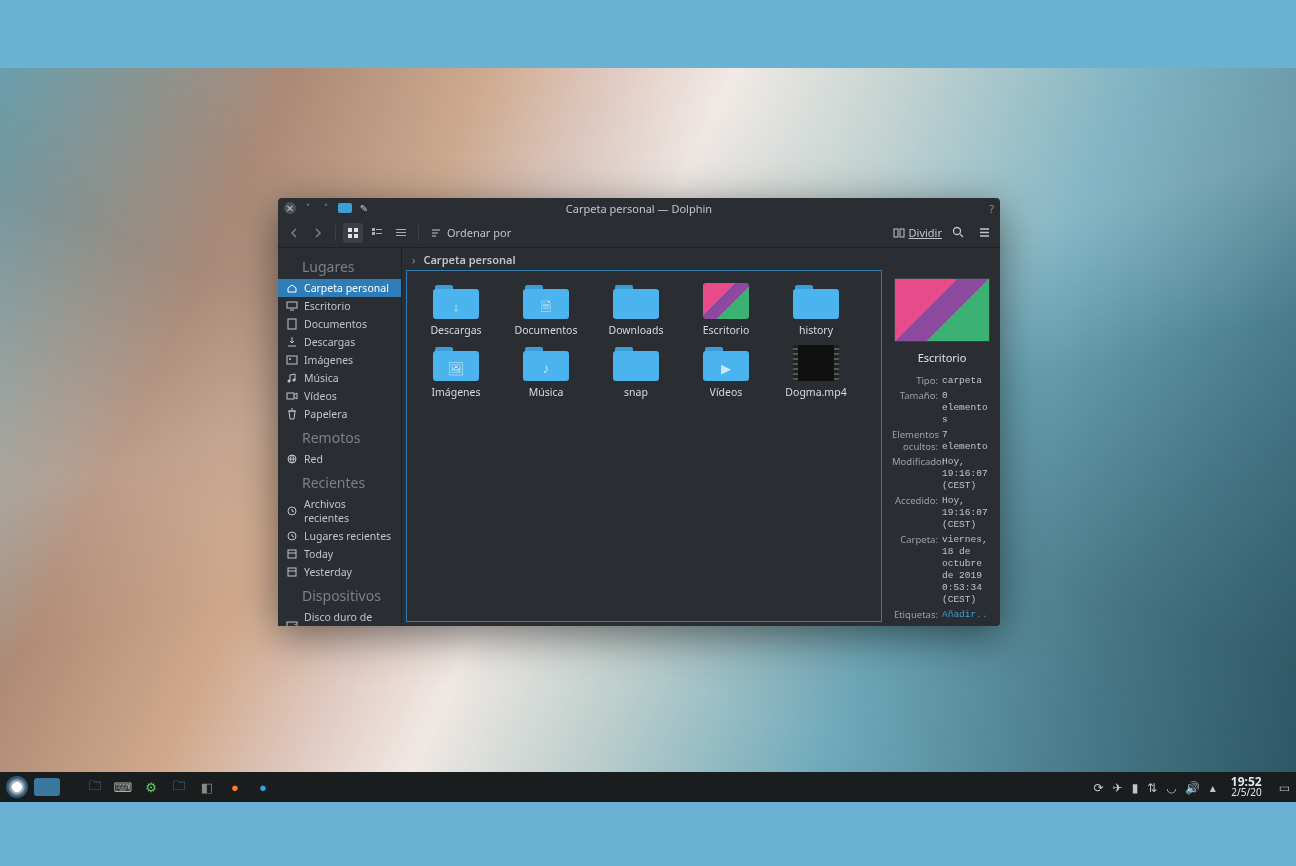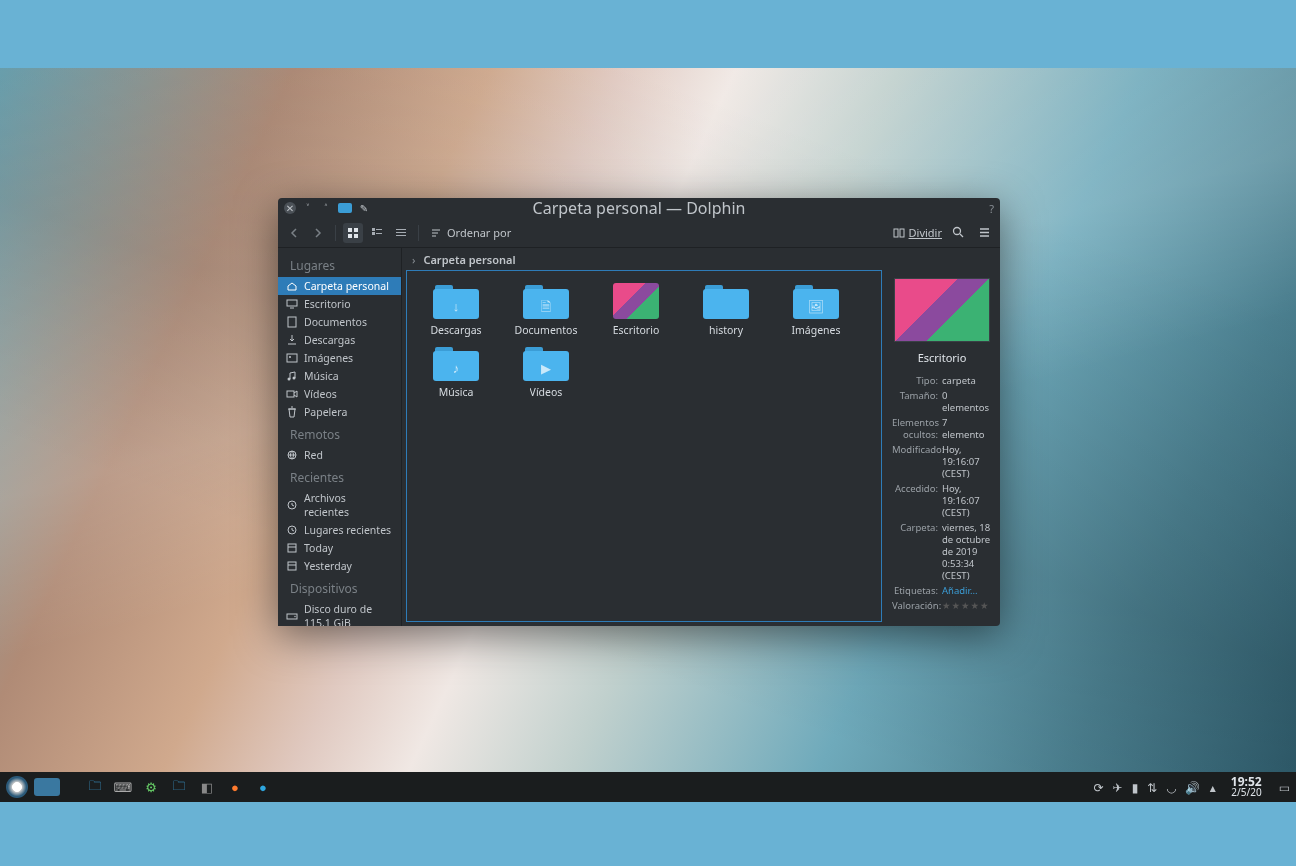--- a/index.html
+++ b/index.html
@@ -1,35 +1,35 @@
 <!DOCTYPE html>
 <html><head>
 <meta charset="utf-8">
 <style>
 * { box-sizing: border-box; margin: 0; padding: 0; font-family: "Noto Sans", "Segoe UI", sans-serif; }
 body { width: 1296px; height: 866px; background: #69b2d4; overflow: hidden; position: relative; }
 .desktop-wall { position: absolute; top: 68px; left: 0; right: 0; bottom: 68px; background: linear-gradient(115deg, #6fa9b8 0%, #b08b76 18%, #d0a98d 30%, #e0c9c0 38%, #f0e8e4 45%, #c0d0cd 55%, #6faabb 70%, #4b7f8f 85%, #2e5b6b 100%); }
 .desktop-wall::before { content: ""; position: absolute; top: 0; left: 0; right: 0; bottom: 0; background: linear-gradient(165deg, transparent 0%, rgba(255,255,255,0.15) 40%, transparent 55%), linear-gradient(200deg, transparent 20%, rgba(0,0,0,0.1) 50%, transparent 70%); }
 .window { position: absolute; left: 278px; top: 198px; width: 722px; height: 428px; background: #2a2e32; border-radius: 4px; box-shadow: 0 10px 40px rgba(0,0,0,0.5); display: flex; flex-direction: column; color: #d6dbe0; font-size: 11px; }
 .titlebar { height: 20px; display: flex; align-items: center; padding: 0 6px; position: relative; }
-.titlebar .title-text { position: absolute; left: 0; right: 0; text-align: center; font-size: 16px; color: #c0c5ca; pointer-events: none; }
+.titlebar .title-text { position: absolute; left: 0; right: 0; text-align: center; font-size: 11px; color: #c0c5ca; pointer-events: none; }
 .titlebar .win-btns { display: flex; gap: 6px; align-items: center; }
 .wb { width: 12px; height: 12px; display: flex; align-items: center; justify-content: center; border-radius: 2px; cursor: pointer; color: #c0c5ca; font-size: 10px; }
 .wb.close { background: #4b5157; border-radius: 50%; }
 .titlebar .help { margin-left: auto; color: #8a9096; cursor: pointer; }
 .toolbar { height: 30px; display: flex; align-items: center; padding: 0 6px; border-bottom: 1px solid #1e2124; gap: 4px; justify-content: center; }
 .tb-btn { width: 20px; height: 20px; display: flex; align-items: center; justify-content: center; color: #a6acb3; border-radius: 3px; cursor: pointer; }
 .tb-btn.active { background: #3a4046; color: #e0e5ea; }
 .tb-sep { width: 1px; height: 16px; background: #3a4046; margin: 0 3px; }
 .tb-sort { display: flex; align-items: center; gap: 5px; color: #c0c5ca; cursor: pointer; padding: 0 4px; }
 .tb-right { margin-left: auto; display: flex; align-items: center; gap: 6px; }
 .tb-split { display: flex; align-items: center; gap: 4px; color: #c0c5ca; cursor: pointer; text-decoration: underline; }
 .body-row { flex: 1; display: flex; min-height: 0; }
 .sidebar { width: 124px; background: #2a2e32; border-right: 1px solid #1e2124; overflow-y: auto; padding: 4px 0; }
-.side-head { font-size: 12px; color: #7a8086; padding: 5px 12px 3px; }
+.side-head { font-size: 14px; color: #7a8086; padding: 5px 24px 3px; }
 .side-item { display: flex; align-items: center; gap: 6px; padding: 2px 8px; color: #c0c5ca; cursor: pointer; font-size: 10.5px; line-height: 14px; }
 .side-item.active { background: #2e7cb8; color: #fff; }
 .side-ico { width: 12px; height: 12px; display: flex; align-items: center; justify-content: center; flex-shrink: 0; }
 .main-col { flex: 1; display: flex; flex-direction: column; min-width: 0; }
 .breadcrumb { height: 22px; display: flex; align-items: center; padding: 0 10px; gap: 8px; color: #c0c5ca; font-size: 11px; }
 .breadcrumb .chev { color: #8a9096; }
 .content-row { flex: 1; display: flex; min-height: 0; }
 .file-grid { flex: 1; border: 1px solid #2e7cb8; margin: 0 6px 4px 4px; padding: 8px 4px; display: flex; flex-wrap: wrap; align-content: flex-start; gap: 0; overflow-y: auto; }
 .file-item { width: 90px; display: flex; flex-direction: column; align-items: center; gap: 4px; padding: 4px 2px; cursor: pointer; }
 .folder-ico { width: 46px; height: 36px; position: relative; }
@@ -40,21 +40,21 @@
 .thumb-desktop { width: 46px; height: 36px; background: linear-gradient(135deg, #e94b8a 0%, #e94b8a 40%, #8b4a9e 40%, #8b4a9e 60%, #3bb273 60%); border-radius: 3px; }
 .thumb-video { width: 46px; height: 36px; background: #111; border-radius: 2px; position: relative; }
 .thumb-video::before, .thumb-video::after { content: ""; position: absolute; top: 0; bottom: 0; width: 5px; background: repeating-linear-gradient(#222 0 3px, #555 3px 5px); }
 .thumb-video::before { left: 0; }
 .thumb-video::after { right: 0; }
 .info-panel { width: 112px; padding: 8px 8px 8px 4px; color: #c0c5ca; font-size: 10px; overflow-y: auto; }
 .info-thumb { width: 96px; height: 64px; background: linear-gradient(135deg, #e94b8a 0%, #e94b8a 40%, #8b4a9e 40%, #8b4a9e 60%, #3bb273 60%); margin: 0 auto 8px; border: 1px solid #3a4046; }
 .info-title { text-align: center; font-size: 11px; margin-bottom: 10px; color: #e0e5ea; }
 .info-row { display: flex; gap: 4px; margin-bottom: 3px; line-height: 12px; }
 .info-k { width: 46px; text-align: right; color: #9aa0a6; flex-shrink: 0; font-size: 9.5px; }
-.info-v { flex: 1; color: #c0c5ca; font-size: 9.5px; word-break: break-word; }
+.info-v { flex: 1; color: #c0c5ca; font-size: 9.5px; word-break: break-word; font-family: Liberation Mono, monospace; }
 .info-v.link { color: #3b9dd6; }
 .stars { color: #555; letter-spacing: 1px; }
 .statusbar { height: 22px; display: flex; align-items: center; padding: 0 10px; gap: 10px; border-top: 1px solid #1e2124; font-size: 10.5px; color: #c0c5ca; }
 .zoom-sld { width: 130px; height: 4px; background: #1a1d20; border-radius: 2px; position: relative; }
 .zoom-sld::after { content: ""; position: absolute; left: 28px; top: -3px; width: 10px; height: 10px; background: #5a6066; border-radius: 50%; }
 .disk-bar { width: 64px; height: 6px; background: #1a1d20; border-radius: 3px; position: relative; margin-left: auto; }
 .disk-bar::after { content: ""; position: absolute; left: 0; top: 0; bottom: 0; width: 30%; background: #3b9dd6; border-radius: 3px; }
 .taskbar { position: absolute; left: 0; right: 0; bottom: 64px; height: 30px; background: #1a1d1e; display: flex; align-items: center; padding: 0 6px; gap: 6px; }
 .app-launcher { width: 22px; height: 22px; border-radius: 50%; background: radial-gradient(circle, #fff 30%, #ccc 32%, #2b5a7a 60%); cursor: pointer; }
 .task-item { width: 22px; height: 22px; display: flex; align-items: center; justify-content: center; border-radius: 3px; cursor: pointer; font-size: 13px; }
@@ -299,20 +299,26 @@
               </div>
               <div class="file-lbl">Descargas</div>
             </div>
             <div class="file-item">
               <div class="folder-ico">
                 <span class="folder-glyph">🗎</span>
               </div>
               <div class="file-lbl">Documentos</div>
             </div>
             <div class="file-item">
+              <div class="folder-ico">
+                <span class="folder-glyph"></span>
+              </div>
+              <div class="file-lbl">Downloads</div>
+            </div>
+            <div class="file-item">
               <div class="thumb-desktop"></div>
               <div class="file-lbl">Escritorio</div>
             </div>
             <div class="file-item">
               <div class="folder-ico">
                 <span class="folder-glyph"></span>
               </div>
               <div class="file-lbl">history</div>
             </div>
             <div class="file-item">
@@ -322,23 +328,33 @@
               <div class="file-lbl">Imágenes</div>
             </div>
             <div class="file-item">
               <div class="folder-ico">
                 <span class="folder-glyph">♪</span>
               </div>
               <div class="file-lbl">Música</div>
             </div>
             <div class="file-item">
               <div class="folder-ico">
+                <span class="folder-glyph"></span>
+              </div>
+              <div class="file-lbl">snap</div>
+            </div>
+            <div class="file-item">
+              <div class="folder-ico">
                 <span class="folder-glyph">▶</span>
               </div>
               <div class="file-lbl">Vídeos</div>
+            </div>
+            <div class="file-item">
+              <div class="thumb-video"></div>
+              <div class="file-lbl">Dogma.mp4</div>
             </div>
           </div>
         <div class="info-panel">
           <div class="info-thumb"></div>
           <div class="info-title">Escritorio</div>
           <div class="info-row">
               <div class="info-k">Tipo:</div>
               <div class="info-v">carpeta</div>
             </div>
           <div class="info-row">

